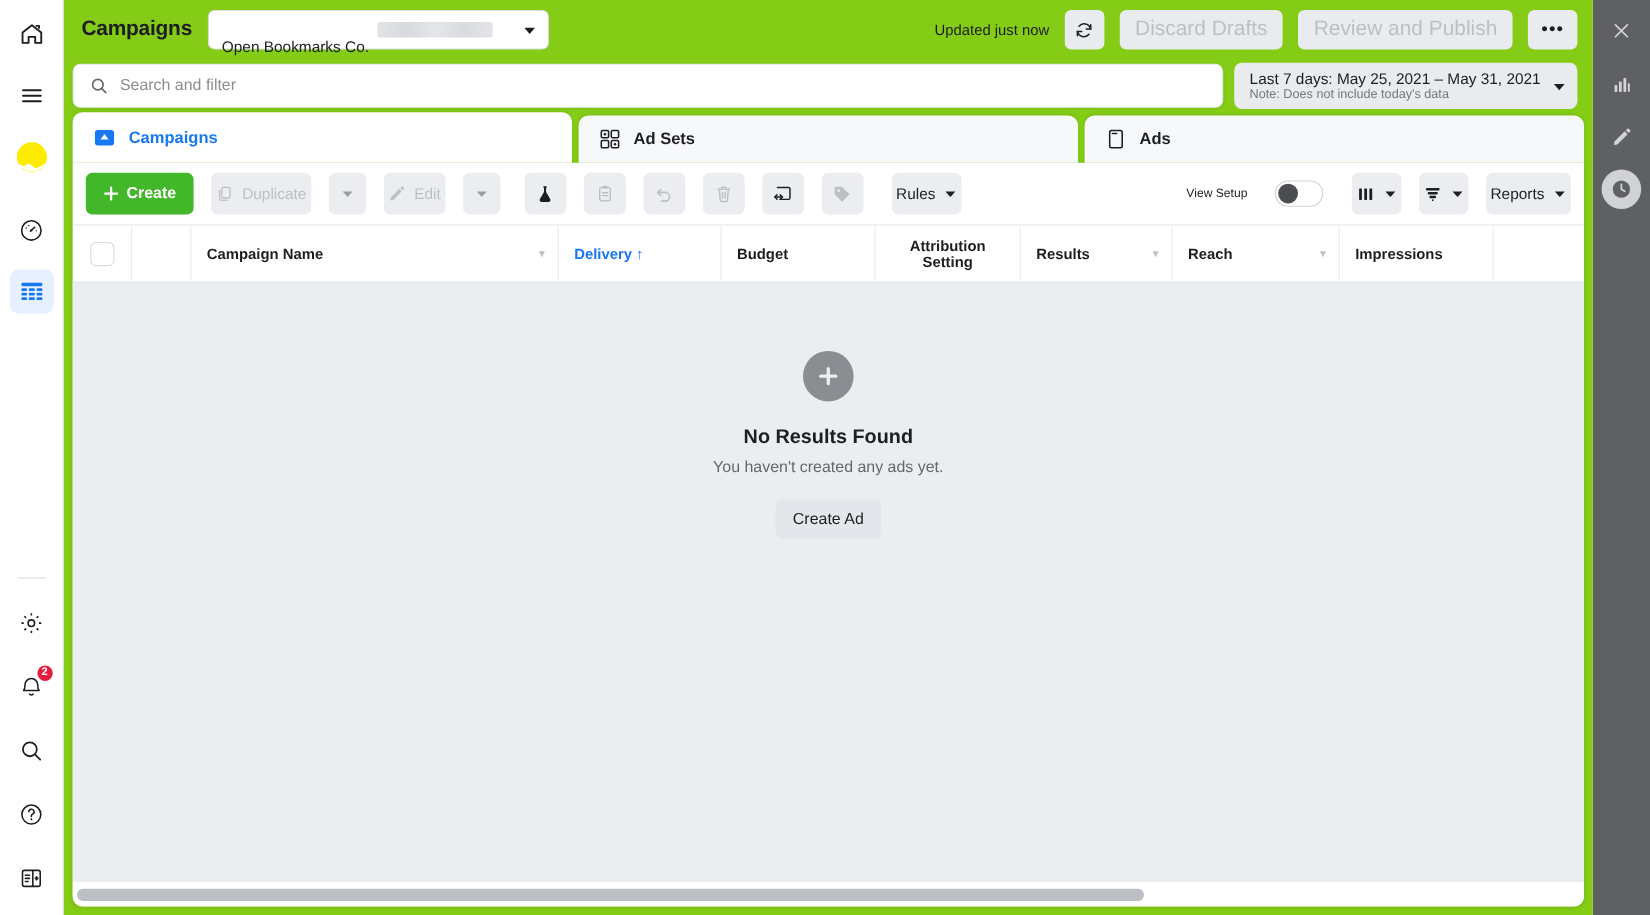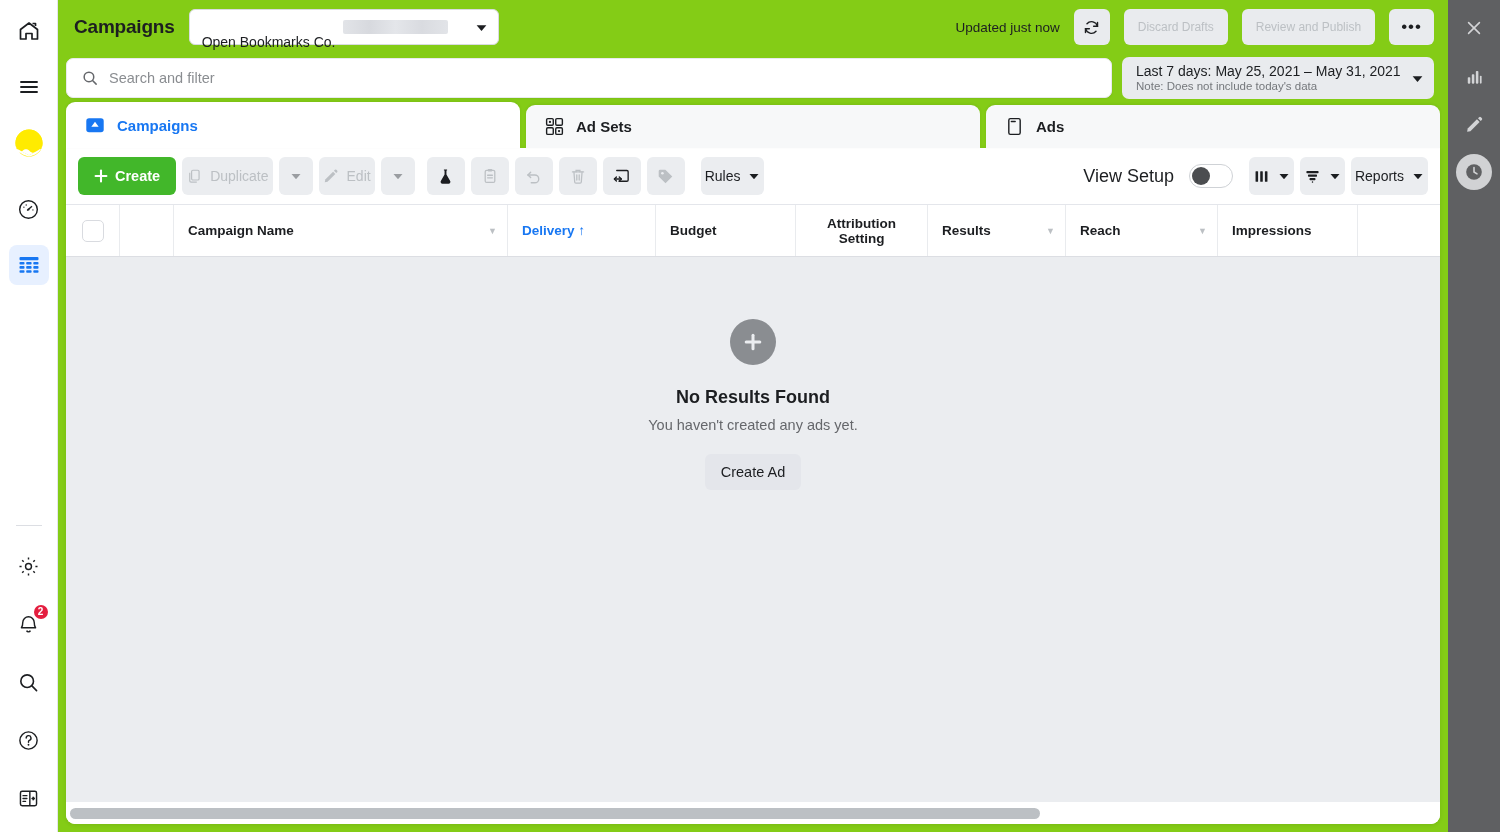--- a/index.html
+++ b/index.html
@@ -66,21 +66,21 @@
     background: linear-gradient(90deg,#e2e4e8,#d7d9de,#e4e6ea,#d9dbe0,#e2e4e8); }
   .hdr-spacer { flex: 1; }
   .updated { font-size: 13.5px; color: #1c1e21; white-space: nowrap; }
   .icon-btn-sq {
     width: 36px; height: 36px; border-radius: 6px; background: #e9ebee;
     display: flex; align-items: center; justify-content: center; cursor: pointer; border: none;
     color: #1c1e21;
   }
   .gbtn {
     height: 36px; border-radius: 6px; background: #e9ebee; border: none;
-    padding: 16px 14px; font-size: 12px; font-family: inherit; cursor: pointer;
+    padding: 16px 14px; font-size: 19px; font-family: inherit; cursor: pointer;
     display: flex; align-items: center; color: #bcc0c4;
   }
   .gbtn.dots { padding: 0 12px; color: #1c1e21; font-size: 17px; letter-spacing: 1px; }
 
   
   .search-row { height: 48px; flex: none; display: flex; align-items: center; gap: 10px; padding: 0 14px 0 8px; }
   .search-box {
     flex: 1; height: 40px; background: #fff; border-radius: 7px;
     border: 1px solid #e8eaed; display: flex; align-items: center; gap: 10px; padding: 0 14px;
     box-shadow: 0 1px 2px rgba(0,0,0,.06);
@@ -106,36 +106,36 @@
   }
   .tab.active { height: 46px; background: #ffffff; color: #1877f2; box-shadow: 0 -1px 3px rgba(0,0,0,.07); }
   .tab.inactive { height: 43px; background: #f7f8f9; box-shadow: 0 -1px 3px rgba(0,0,0,.07); }
   .tab:last-child { margin-right: 8px; }
 
   
   .panel { flex: 1; margin: 0 8px 8px 8px; background: #fff; border-radius: 0 0 9px 9px;
     box-shadow: 0 1px 4px rgba(0,0,0,.10); display: flex; flex-direction: column; overflow: hidden; }
 
   
-  .toolbar { height: 56px; flex: none; display: flex; align-items: center; padding: 0 12px; gap: 6px; }
+  .toolbar { height: 56px; flex: none; display: flex; align-items: center; padding: 0 12px; gap: 16px; }
   .create-btn {
     height: 38px; background: #42b72a; color: #fff; border: none; border-radius: 6px;
     font-size: 14.5px; font-weight: 700; font-family: inherit; cursor: pointer;
     padding: 0 16px; display: flex; align-items: center; gap: 7px;
   }
   .tb-btn {
     height: 38px; background: #ebedf0; border: none; border-radius: 6px; cursor: pointer;
     font-size: 14px; font-family: inherit; display: flex; align-items: center; gap: 8px;
     padding: 0 4px; color: #1c1e21;
   }
   .tb-btn.disabled { color: #bcc0c4; }
   .tb-btn.icon { width: 38px; padding: 0; justify-content: center; }
   .tb-btn.caret { width: 34px; padding: 0; justify-content: center; }
   .tb-spacer { flex: 1; }
-  .view-setup-label { font-size: 18px; color: #1c1e21; margin-right: 9px; margin-left: 6px; }
+  .view-setup-label { font-size: 11px; color: #1c1e21; margin-right: 9px; margin-left: 6px; }
   .toggle {
     width: 44px; height: 24px; border-radius: 12px; background: #fff; border: 1px solid #cfd2d6;
     display: flex; align-items: center; padding: 2px; cursor: pointer; margin-right: 10px;
   }
   .toggle .knob { width: 18px; height: 18px; border-radius: 50%; background: #4b4d50; }
 
   
   .thead { height: 53px; flex: none; display: flex; border-top: 1px solid #e4e6eb; border-bottom: 1px solid #dcdee3; }
   .th {
     display: flex; align-items: center; padding: 0 14px;

